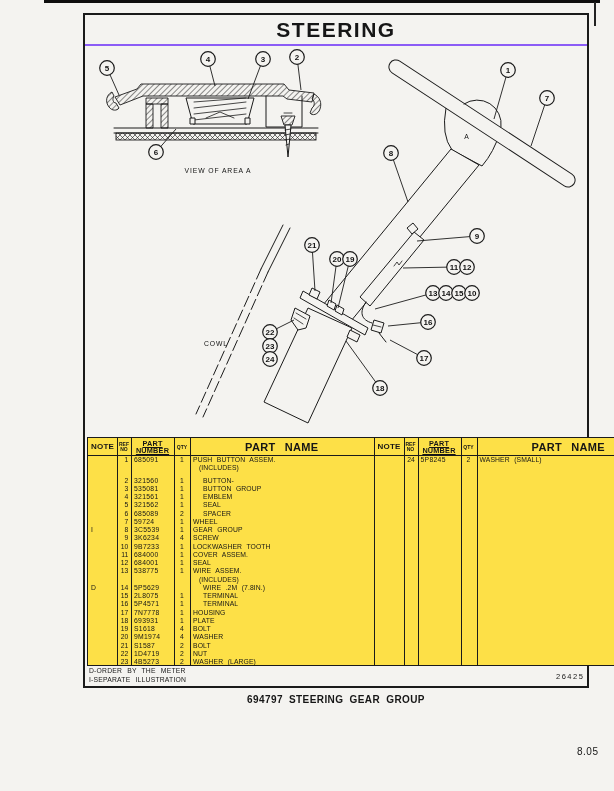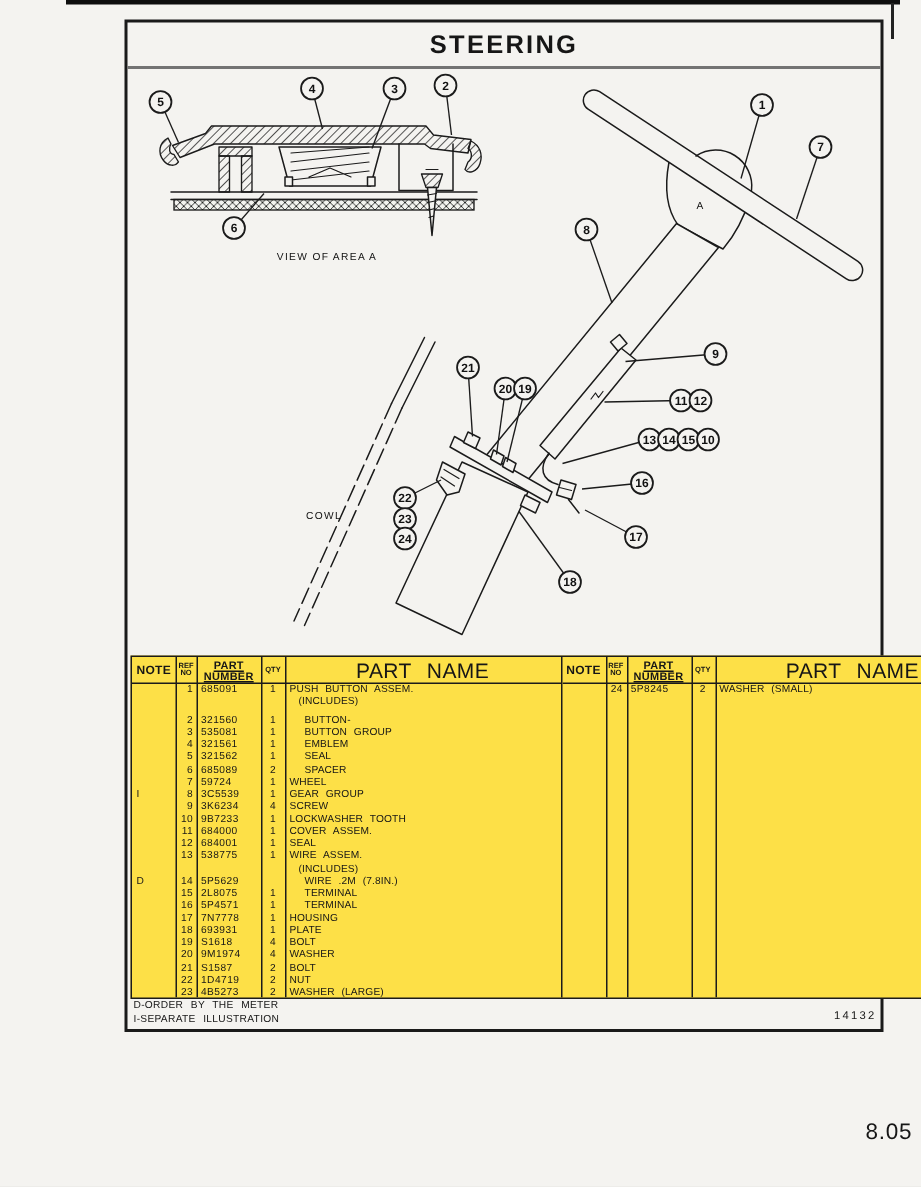--- a/index.html
+++ b/index.html
@@ -3,58 +3,58 @@
 <meta charset="utf-8">
 <style>
   html,body{margin:0;padding:0;background:#e8e7e4;}
   .page{position:relative;width:614px;height:791px;background:#f4f3f0;
         font-family:"Liberation Sans",sans-serif;color:#161616;overflow:hidden;}
   .scan-top{position:absolute;left:44px;top:0;width:556px;height:3px;background:#0e0e0e;}
   .scan-side{position:absolute;left:594px;top:2px;width:2px;height:24px;background:#222;}
   .frame{position:absolute;left:83px;top:13px;width:506px;height:675px;
          border:2px solid #1a1a1a;box-sizing:border-box;}
   .titlebar{position:absolute;left:0;top:0;width:100%;height:29px;
-            border-bottom:2px solid #737373;display:flex;align-items:center;justify-content:center;
-            font-weight:bold;font-size:17px;letter-spacing:1.5px;}
+            border-bottom:2px solid #8b5cf6;display:flex;align-items:center;justify-content:center;
+            font-weight:bold;font-size:21px;letter-spacing:1.5px;}
   svg.diagram{position:absolute;left:85px;top:44px;}
 
   
   .ptable{position:absolute;left:87px;top:437px;width:574px;height:229px;
           border:1.5px solid #1b1b1b;box-sizing:border-box;display:flex;background:#fde047;}
   .thalf{flex:1;position:relative;overflow:hidden;}
   .thalf.right{border-left:1.5px solid #1b1b1b;}
   .vline{position:absolute;top:0;bottom:0;width:1px;background:#1b1b1b;}
   .v1{left:29px}.v2{left:43px}.v3{left:86px}.v4{left:102px}
   .thead{height:17px;border-bottom:1.8px solid #1b1b1b;display:grid;
          grid-template-columns:29px 14px 43px 16px 1fr;align-items:center;text-align:center;}
   .h-note{font-size:8px;font-weight:bold;letter-spacing:0.2px;}
   .h-stack{font-size:5px;line-height:5px;font-weight:bold;}
   .h-part{font-size:7.3px;line-height:7px;font-weight:bold;letter-spacing:0.2px;text-decoration:underline;}
   .h-qty{font-size:5px;font-weight:bold;}
-  .h-name{font-size:14px;font-weight:normal;word-spacing:6px;letter-spacing:0.3px;}
+  .h-name{font-size:11px;font-weight:bold;word-spacing:6px;letter-spacing:0.3px;}
   .tbody{position:relative;}
   .trow{display:grid;grid-template-columns:29px 14px 43px 16px 1fr;
         height:8.25px;line-height:8.25px;font-size:6.8px;letter-spacing:0.1px;}
   .trow.spacer{height:4px;}
   .c-note{padding-left:3px;}
   .c-ref{text-align:right;padding-right:2.5px;}
   .c-part{padding-left:3px;letter-spacing:0.3px;}
   .c-qty{text-align:center;}
   .c-name{padding-left:3px;word-spacing:2.5px;white-space:nowrap;}
   .c-name.ind1{padding-left:9px;}
   .c-name.ind2{padding-left:13px;}
 
   .legend{position:absolute;left:89px;top:667px;font-size:6.8px;line-height:8.8px;
           word-spacing:3px;letter-spacing:0.2px;}
   .form-number{position:absolute;left:556px;top:672px;font-size:7.5px;letter-spacing:1.5px;}
 
   .footer-block{position:absolute;left:83px;top:694px;width:506px;text-align:center;}
   .f1{font-size:10px;font-weight:bold;word-spacing:3px;letter-spacing:0.4px;}
   .f2,.f3{font-size:9.5px;word-spacing:2px;letter-spacing:0.3px;margin-top:1px;}
-  .page-num{position:absolute;left:577px;top:746px;font-size:15px;letter-spacing:0.5px;}
+  .page-num{position:absolute;left:577px;top:746px;font-size:10px;letter-spacing:0.5px;}
 
   
   .ln{stroke:#1b1b1b;stroke-width:1;fill:none;stroke-linecap:round;stroke-linejoin:round;}
   .thin{stroke-width:0.8;}
   .fillp{fill:#f4f3f0;stroke:#1b1b1b;stroke-width:1;stroke-linejoin:round;}
   .hatchf{fill:url(#hatch);stroke:#1b1b1b;stroke-width:0.9;stroke-linejoin:round;}
   .xhatchf{fill:url(#xhatch);stroke:#1b1b1b;stroke-width:0.9;}
   .dash{stroke-dasharray:11 4;}
   .leader{stroke:#1b1b1b;stroke-width:0.9;fill:none;}
   .callout-c{fill:#f4f3f0;stroke:#1b1b1b;stroke-width:1.2;}
@@ -495,18 +495,19 @@
             <div class="c-name">WASHER (SMALL)</div>
           </div>
         </div>
     </div>
   </div>
 
   <div class="legend">
     <div>D-ORDER BY THE METER</div>
     <div>I-SEPARATE ILLUSTRATION</div>
   </div>
-  <div class="form-number">14132</div>
+  <div class="form-number">26425</div>
 
   <div class="footer-block">
+    <div class="f1">694797 STEERING GEAR GROUP</div>
   </div>
   <div class="page-num">8.05</div>
 </div>
 
 </body></html>

